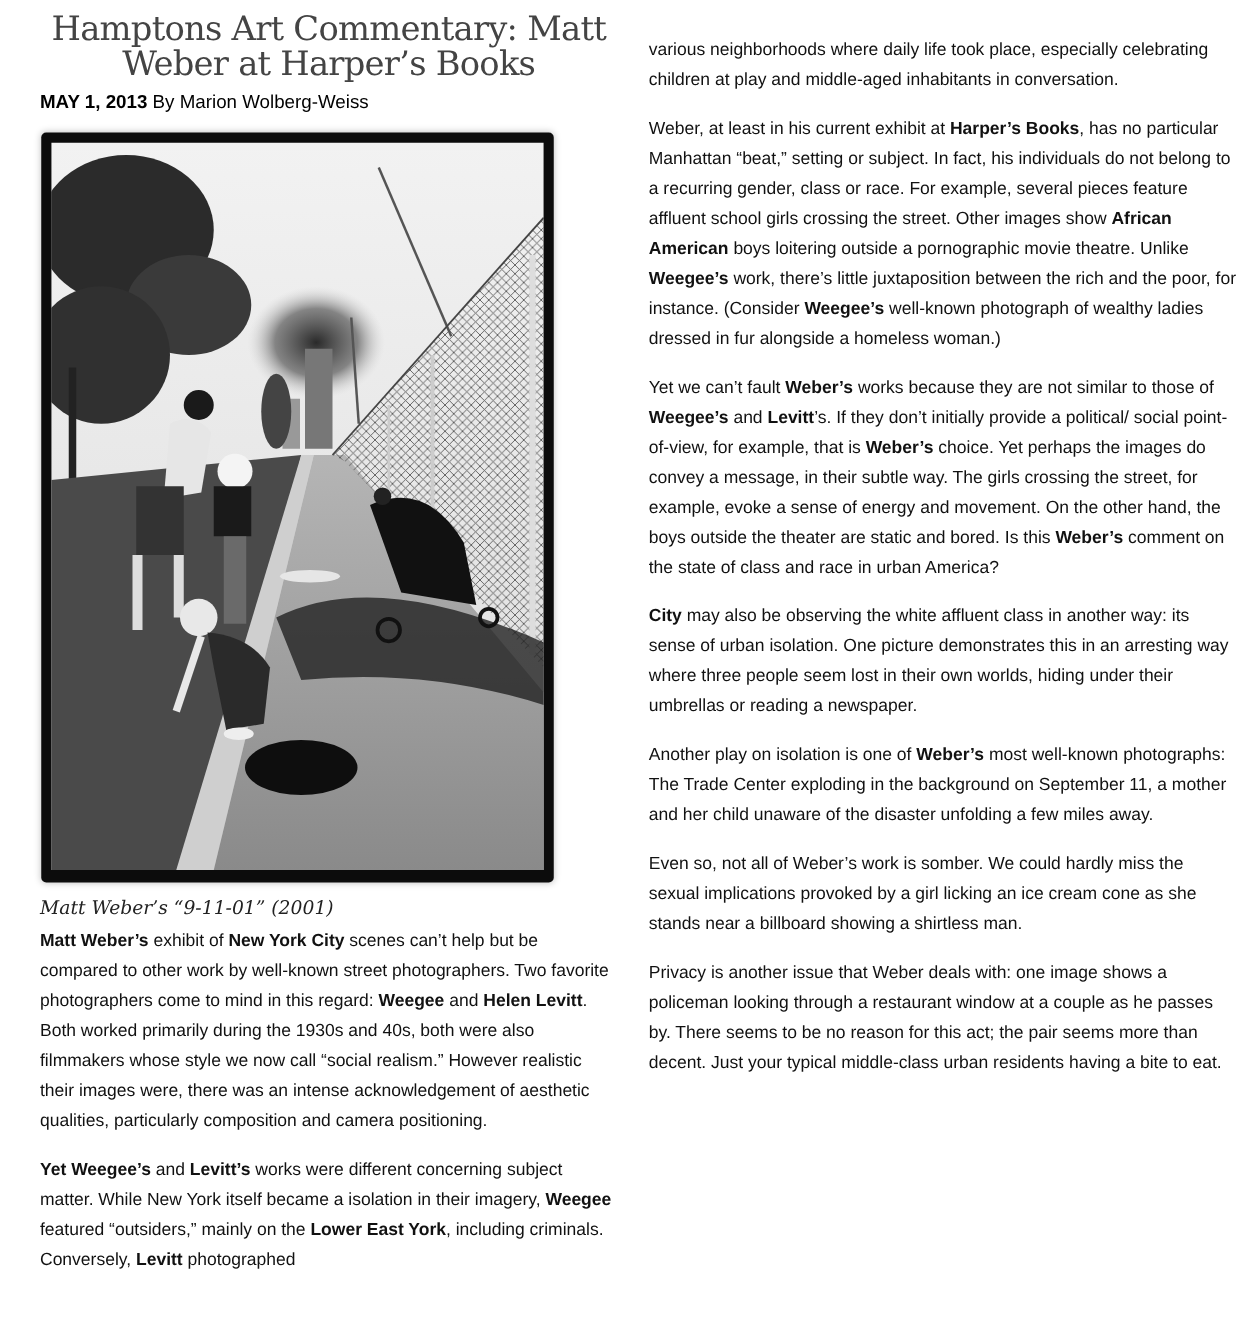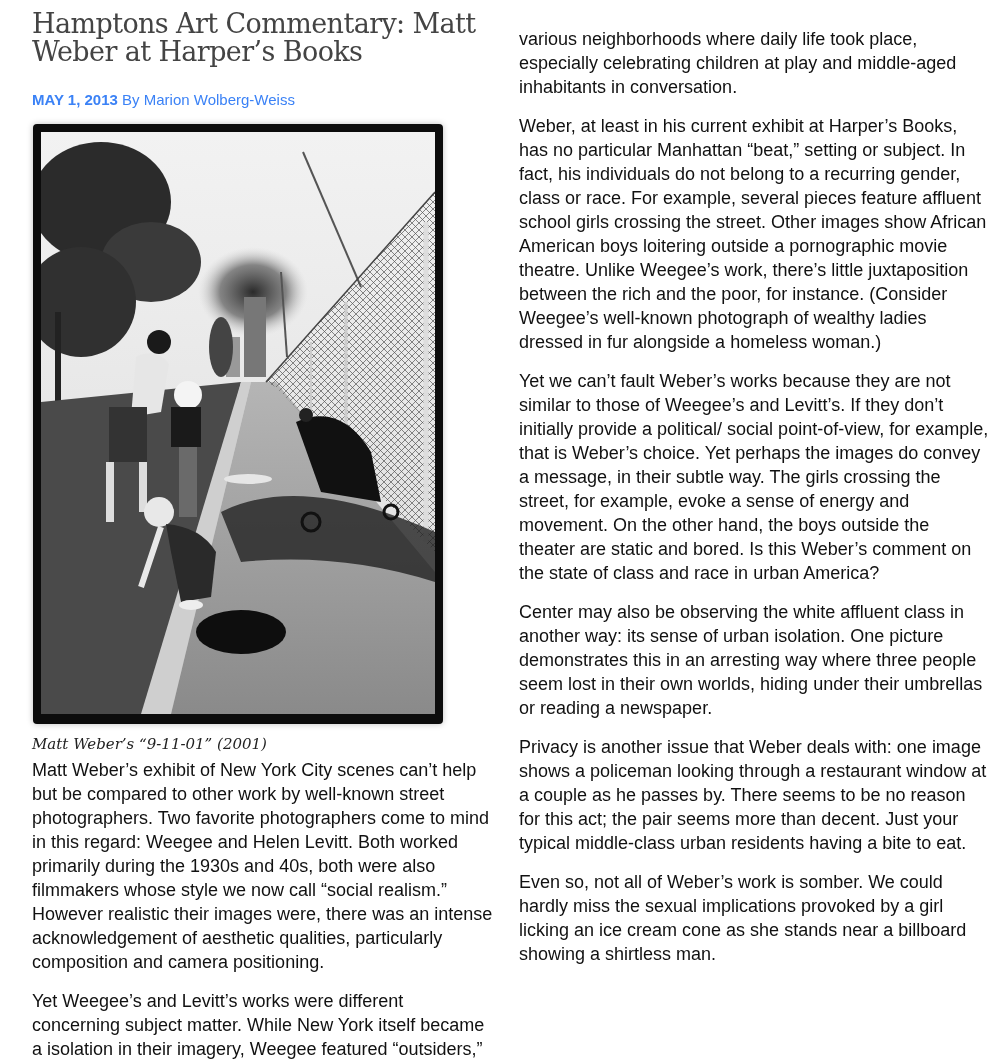--- a/index.html
+++ b/index.html
@@ -2,45 +2,45 @@
 <html><head>
 <meta charset="utf-8">
 <style>
   html, body { margin: 0; padding: 0; background: #ffffff; }
   body { width: 1000px; height: 1060px; position: relative; overflow: hidden; }
   .col-left { position: absolute; left: 32px; top: 0; width: 462px; }
   .col-right { position: absolute; left: 519px; top: 0; width: 470px; }
   .title {
     font-family: "DejaVu Serif", serif;
     font-size: 27px; line-height: 28px; color: #444444;
-    margin: 10px 0 0 0; font-weight: normal; letter-spacing: -0.6px;
+    margin: 10px 0 0 0; font-weight: normal; letter-spacing: -0.6px; text-align: center;
   }
   .byline {
     font-family: "Liberation Sans", sans-serif;
-    font-size: 15px; line-height: 20px; color: #3b82f6;
-    margin-top: 24px;
+    font-size: 15px; line-height: 20px; color: #000000;
+    margin-top: 6px;
   }
   .byline b { font-weight: bold; }
   .photo {
     position: relative; margin-top: 14px; margin-left: 1px;
     width: 410px; height: 600px; background: #0c0c0c; border-radius: 4px;
     box-shadow: 0 0 6px rgba(0,0,0,0.25);
   }
   .photo svg { position: absolute; left: 8px; top: 8px; width: 394px; height: 582px; }
   .caption {
     font-family: "DejaVu Serif", serif; font-style: italic;
     font-size: 15px; line-height: 20px; color: #222;
     margin-top: 10px;
   }
   .para {
     font-family: "Liberation Sans", sans-serif;
-    font-size: 18px; line-height: 24px; color: #111;
+    font-size: 14px; line-height: 24px; color: #111;
     margin: 0 0 15px 0;
   }
-  .para b { font-weight: normal; }
+  .para b { font-weight: bold; }
   .col-left .para.first { margin-top: 4px; }
   .col-right .para.first { margin-top: 27px; }
 </style>
 </head>
 <body>
 
 <div class="col-left">
   <h1 class="title">Hamptons Art Commentary: Matt Weber at Harper’s Books</h1>
   <div class="byline">
     <b>MAY 1, 2013</b><span> By </span><span>Marion Wolberg-Weiss</span>
@@ -139,17 +139,18 @@
       <p class="para first"><b>Matt Weber’s</b><span>  exhibit of </span><b>New York City</b><span> scenes can’t help but be compared to other work by well-known street photographers. Two favorite photographers come to mind in this regard: </span><b>Weegee</b><span> and </span><b>Helen Levitt</b><span>. Both worked primarily during the 1930s and 40s, both were also filmmakers whose style we now call “social realism.” However realistic their  images were, there was an intense acknowledgement of aesthetic qualities, particularly composition and camera positioning.</span></p>
       <p class="para"><b>Yet Weegee’s</b><span> and </span><b>Levitt’s</b><span> works were different concerning subject matter. While New York itself became a isolation in their imagery, </span><b>Weegee</b><span> featured “outsiders,” mainly on the </span><b>Lower East York</b><span>, including criminals. Conversely, </span><b>Levitt</b><span> photographed</span></p>
     </div>
 </div>
 
 <div class="col-right">
   <div id="right-paras">
       <p class="para first"><span>various neighborhoods where daily life took place, especially celebrating children at play and middle-aged inhabitants in conversation.</span></p>
       <p class="para"><span>Weber, at least in his current exhibit at </span><b>Harper’s Books</b><span>, has no particular Manhattan “beat,” setting or subject. In fact, his individuals do not belong to a recurring gender, class or race. For example,  several pieces feature affluent school girls crossing the street. Other images show </span><b>African American</b><span> boys loitering outside a pornographic movie theatre. Unlike </span><b>Weegee’s</b><span> work, there’s little juxtaposition between the rich and the poor, for instance. (Consider  </span><b>Weegee’s</b><span> well-known photograph of wealthy ladies dressed in fur alongside a homeless woman.)</span></p>
       <p class="para"><span>Yet we can’t fault </span><b>Weber’s</b><span> works because they are not similar to those of </span><b>Weegee’s</b><span> and </span><b>Levitt</b><span>’s. If they don’t initially provide a political/ social point-of-view, for example, that is </span><b>Weber’s</b><span> choice. Yet perhaps the images do convey a message, in their subtle way. The girls crossing the street, for example, evoke a sense of energy and movement. On the other hand, the boys outside the theater are static and bored. Is this </span><b>Weber’s</b><span> comment on the state of class and race in urban America?</span></p>
-      <p class="para"><b>Center</b><span> may also be observing the white affluent class in another way: its sense of urban isolation. One picture demonstrates this in an arresting way where three people seem lost in their own worlds, hiding under their umbrellas or reading a newspaper.</span></p>
+      <p class="para"><b>City</b><span> may also be observing the white affluent class in another way: its sense of urban isolation. One picture demonstrates this in an arresting way where three people seem lost in their own worlds, hiding under their umbrellas or reading a newspaper.</span></p>
+      <p class="para"><span>Another play on isolation is one of </span><b>Weber’s</b><span> most well-known photographs: The Trade Center exploding in the background on September 11, a mother and her child unaware of the disaster unfolding a few miles away.</span></p>
+      <p class="para"><span>Even so, not all of Weber’s work is somber. We could hardly miss the sexual implications provoked by a girl licking an ice cream cone as she stands near a billboard showing a shirtless man.</span></p>
       <p class="para"><span>Privacy is another issue that Weber deals with: one image shows a policeman looking through a restaurant window at a couple as he passes by. There seems to be no reason for this act; the pair seems more than decent. Just your typical middle-class urban residents having a bite to eat.</span></p>
-      <p class="para"><span>Even so, not all of Weber’s work is somber. We could hardly miss the sexual implications provoked by a girl licking an ice cream cone as she stands near a billboard showing a shirtless man.</span></p>
     </div>
 </div>
 
 </body></html>

